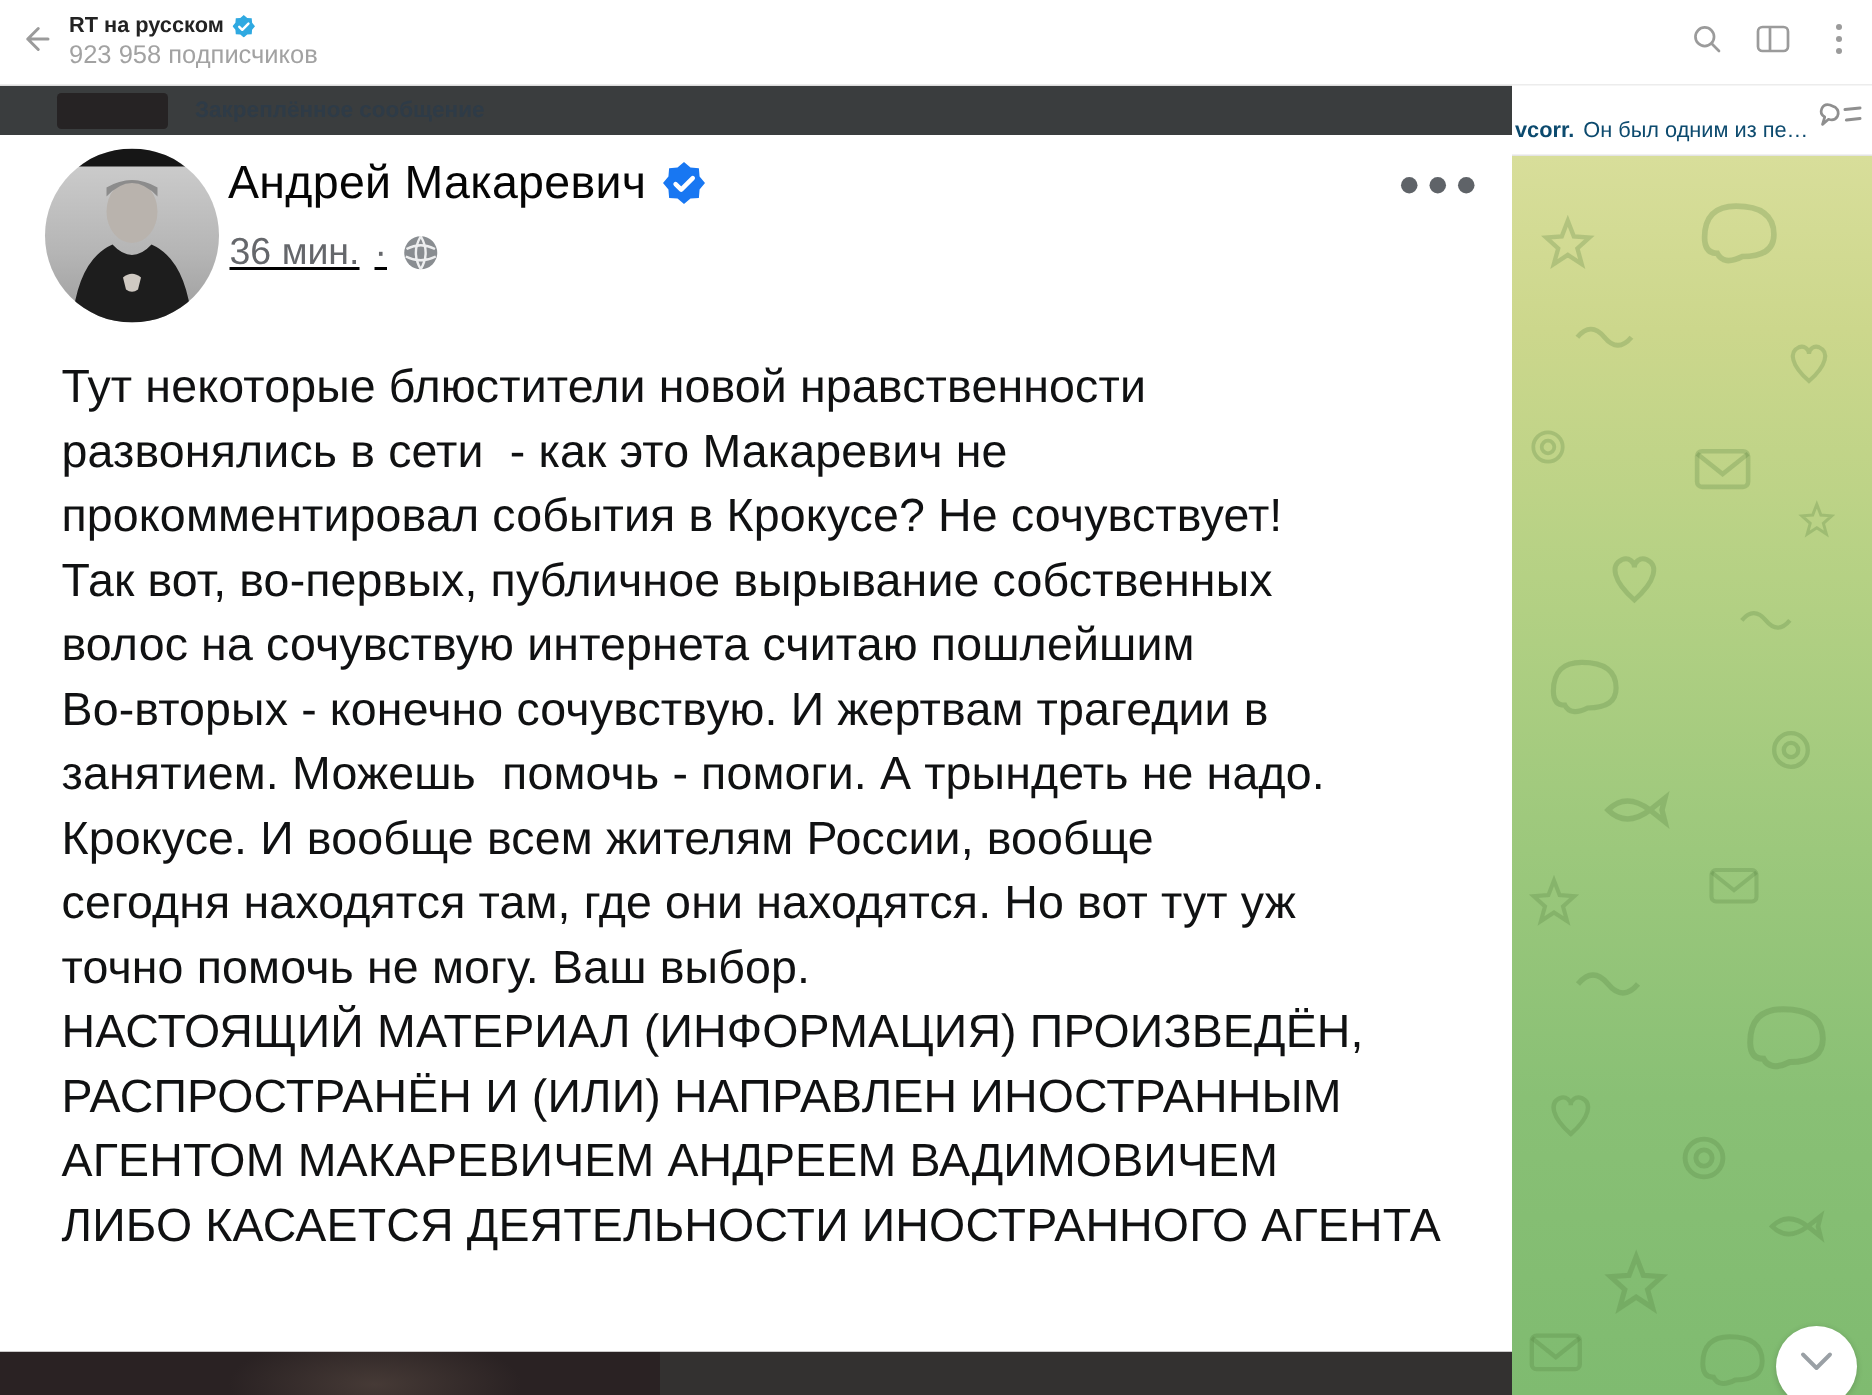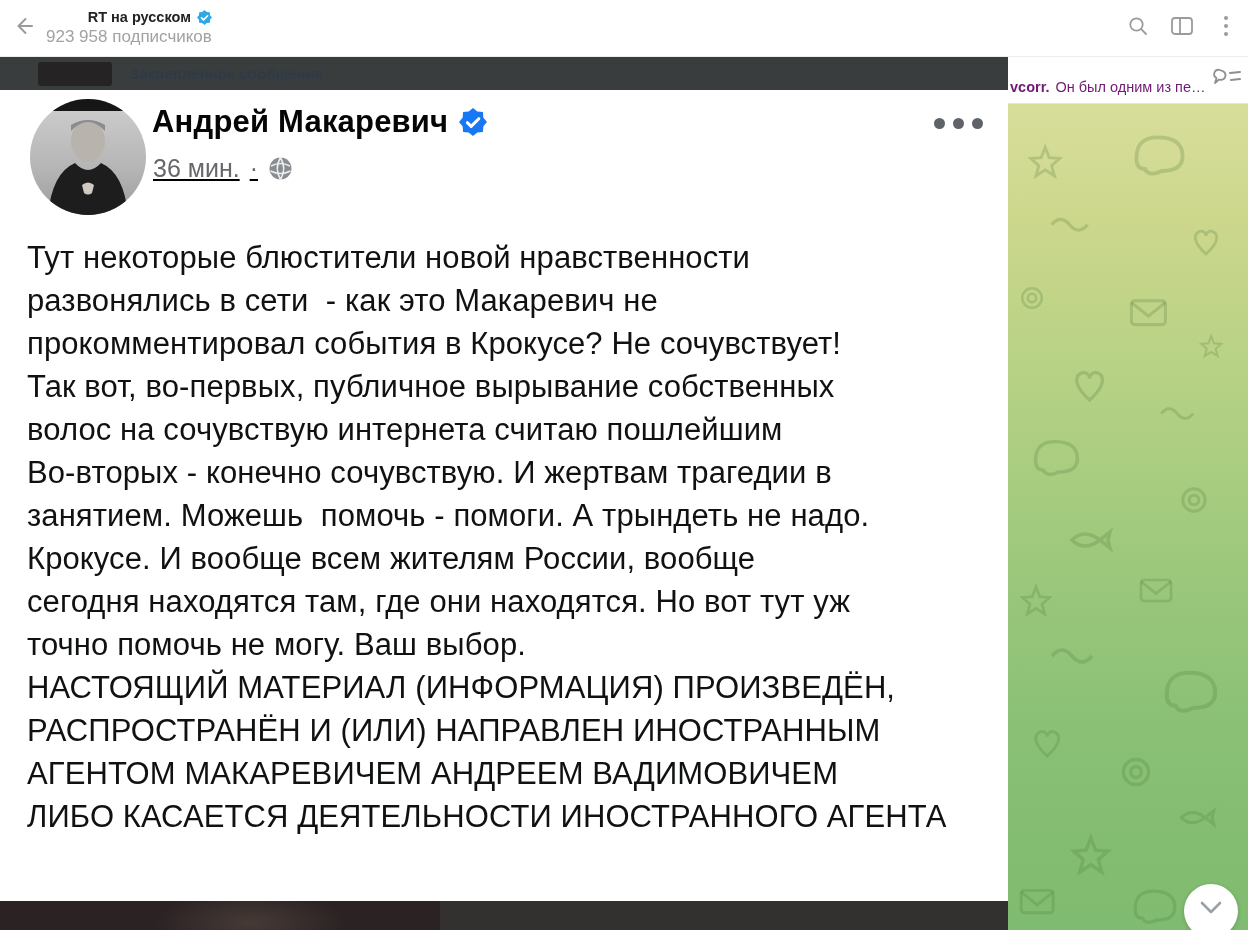--- a/index.html
+++ b/index.html
@@ -8,21 +8,21 @@
 
   .app { position:relative; width:1248px; height:930px; overflow:hidden; background:#fff; }
 
   
   .header {
     position:absolute; top:0; left:0; width:1248px; height:57px;
     background:#ffffff; border-bottom:1px solid #ececec;
     display:flex; align-items:center; z-index:30;
   }
   .back-btn { width:46px; height:56px; display:flex; align-items:center; justify-content:center; cursor:pointer; }
-  .header-info { display:flex; flex-direction:column; justify-content:center; cursor:pointer;align-items:flex-end; }
+  .header-info { display:flex; flex-direction:column; justify-content:center; cursor:pointer; }
   .title-row { display:flex; align-items:center; gap:6px; }
   .chat-title { font-size:14.5px; font-weight:bold; color:#232323; }
   .chat-subtitle { font-size:17px; color:#a2a2a2; margin-top:2px; }
   .header-spacer { flex:1; }
   .hicon { width:44px; height:56px; display:flex; align-items:center; justify-content:center; cursor:pointer; }
 
   
   .left-region { position:absolute; top:57px; left:0; width:1008px; height:873px; background:#ffffff; }
 
   .pinned-dim {
@@ -35,45 +35,45 @@
   .photo-msg { position:relative; width:1008px; height:811px; background:#ffffff; overflow:hidden; }
 
   .fb-header { position:absolute; top:0; left:0; width:100%; height:148px; }
   .avatar {
     position:absolute; left:30px; top:9px; width:116px; height:116px;
     border-radius:50%; overflow:hidden;
     background:linear-gradient(180deg,#cfcfcf 0%,#b5b5b5 60%,#9d9d9d 100%);
   }
   .avatar svg { position:absolute; left:0; top:0; }
   .fb-name-row { position:absolute; left:152px; top:14px; display:flex; align-items:center; gap:11px; }
-  .fb-name { font-size:31px; font-weight:bold; color:#050505; letter-spacing:0.2px; }
+  .fb-name { font-size:31px; font-weight:normal; color:#050505; letter-spacing:0.2px; }
   .fb-meta-row { position:absolute; left:153px; top:64px; display:flex; align-items:center; gap:10px;text-decoration:underline; }
   .fb-time { font-size:25px; color:#65676b; }
   .fb-dot { font-size:25px; color:#65676b; }
   .fb-post-menu { position:absolute; left:928px; top:22px; display:flex; gap:8px; padding:6px; }
   .fb-post-menu i { width:11px; height:11px; border-radius:50%; background:#5f6368; display:block; }
 
-  .fb-text { position:absolute; top:146px; left:27px; }
+  .fb-text { position:absolute; top:146px; left:41px; }
   .fb-line { font-size:31px; line-height:43px; color:#101112; white-space:pre; letter-spacing:0.1px; }
 
   .bottom-strips { display:flex; width:1008px; height:29px; }
   .strip-left {
     width:440px; height:29px;
     background:radial-gradient(ellipse 130px 45px at 250px 22px, #463a36 0%, #2a2223 75%);
   }
   .strip-right { flex:1; height:29px; background:#333130; }
 
   
   .right-region { position:absolute; top:57px; left:1008px; width:240px; height:873px; overflow:hidden; }
   .right-pinned {
     position:relative; height:47px; background:#ffffff;
     border-bottom:1px solid #e4e4e4; z-index:5;
   }
   .right-pinned-text {
-    position:absolute; left:2px; top:22px; font-size:14.5px; color:#701a75; white-space:nowrap;
+    position:absolute; left:2px; top:22px; font-size:14.5px; color:#0c4a6e; white-space:nowrap;
   }
   .right-pinned-text b { font-weight:bold; margin-right:6px; }
   .pinned-list-btn { position:absolute; right:6px; top:10px; width:32px; height:28px; cursor:pointer; }
 
   .chat-bg {
     position:relative; width:240px; height:826px;
     background:linear-gradient(180deg,#d8de9a 0%,#ccd78c 14%,#b5d184 34%,#9cc87c 56%,#89c075 76%,#7fbb70 100%);
   }
   .doodles { position:absolute; left:0; top:0; }
 

